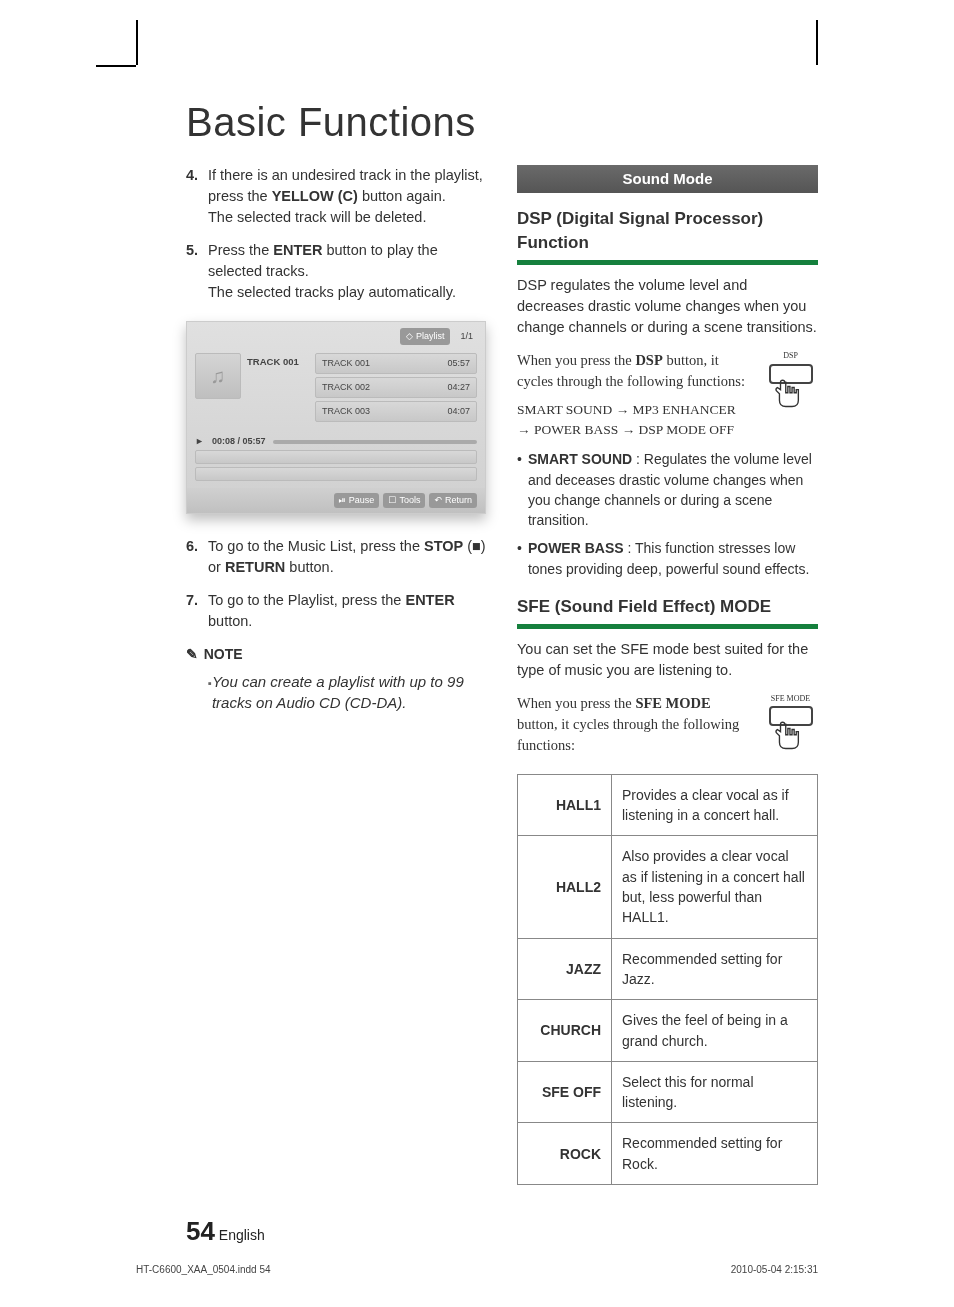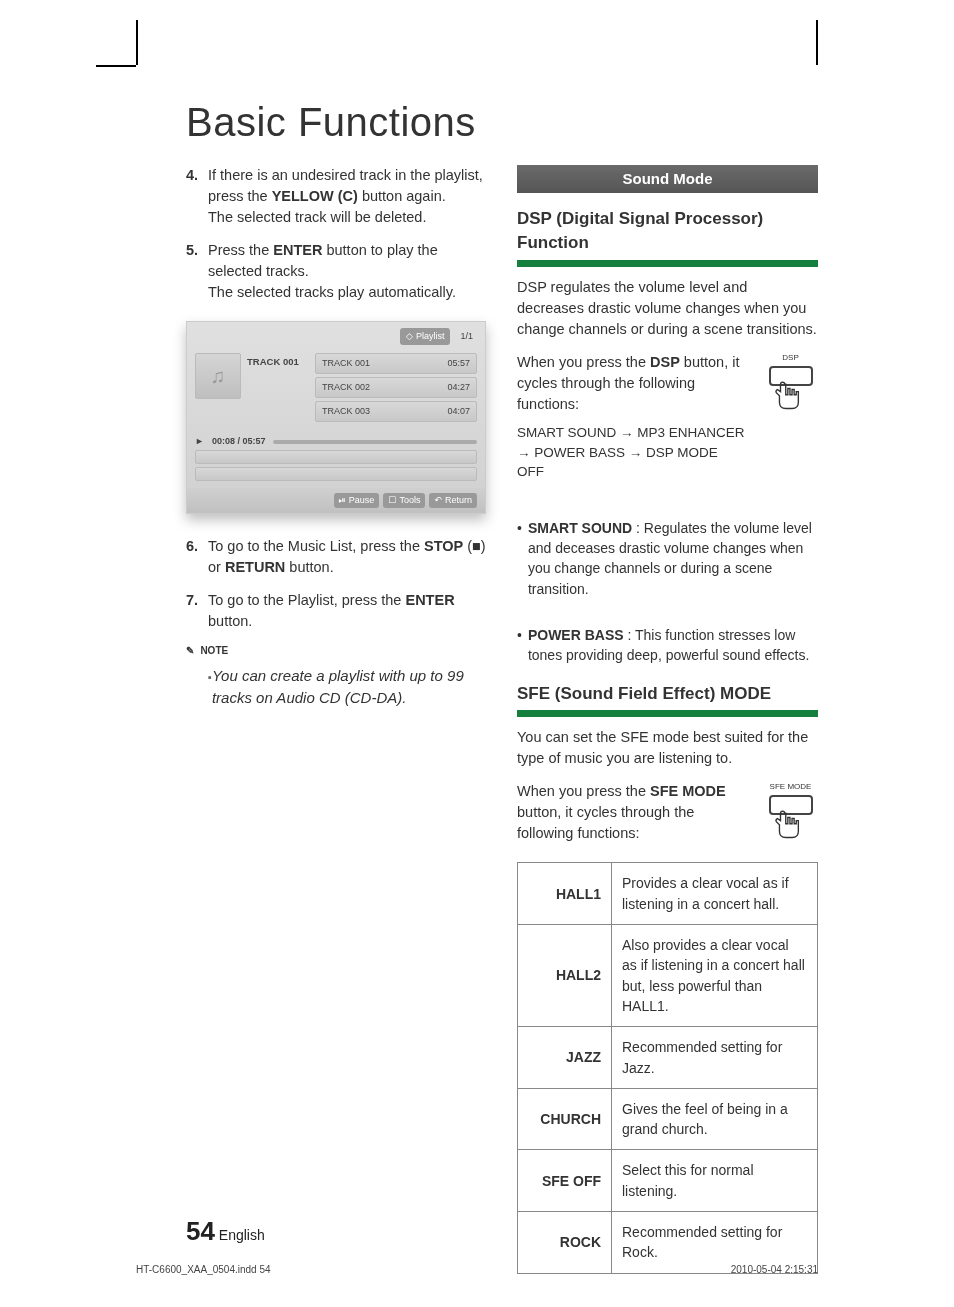--- a/index.html
+++ b/index.html
@@ -23,37 +23,37 @@
   .mock-cover { width: 46px; height: 46px; background: linear-gradient(#d5d5d5,#bfbfbf); display: flex; align-items: center; justify-content: center; font-size: 20px; color: #999; border-radius: 2px; border: 1px solid #bbb; }
   .mock-cur { width: 62px; font-weight: bold; padding-top: 2px; font-size: 9.5px; }
   .mock-list { flex: 1; }
   .mock-row { background: linear-gradient(#d8d8d8,#c8c8c8); border: 1px solid #bbb; border-radius: 2px; padding: 3px 6px; margin-bottom: 3px; display: flex; justify-content: space-between; font-size: 9px; }
   .mock-prog { padding: 6px 8px 2px; display: flex; align-items: center; gap: 8px; font-size: 9px; font-weight: bold; }
   .mock-progbar { flex: 1; height: 4px; background: #aaa; border-radius: 2px; }
   .mock-blankrows { padding: 0 8px 4px; }
   .mock-blank { height: 14px; background: linear-gradient(#d8d8d8,#c8c8c8); border: 1px solid #bbb; border-radius: 2px; margin-bottom: 3px; }
   .mock-bot { padding: 5px 8px; display: flex; justify-content: flex-end; gap: 4px; font-size: 9px; background: linear-gradient(#d0d0d0,#c0c0c0); }
   .bot-tag { background: #999; color: #fff; padding: 1px 5px; border-radius: 3px; display: inline-flex; align-items: center; gap: 3px; }
-  .note-hdr { display: flex; align-items: center; gap: 6px; font-weight: bold; margin: 10px 0 6px 0; font-size: 10px; }
+  .note-hdr { display: flex; align-items: center; gap: 6px; font-weight: bold; margin: 10px 0 6px 0; font-size: 14px; }
   .pencil-icon::before { content: "✎"; }
   .note-item { display: flex; gap: 0; padding-left: 22px; font-size: 15px; font-style: italic; }
   .note-bullet::before { content: "▪"; color: #666; font-size: 11px; }
   .banner { background: linear-gradient(#6a6a6a,#555); color: #fff; text-align: center; padding: 3px 0; font-weight: bold; font-size: 15px; margin-bottom: 14px; }
-  .h3 { font-size: 17px; font-weight: 600; border-bottom: 7px solid #15803d; padding-bottom: 4px; margin-bottom: 10px; }
+  .h3 { font-size: 17px; font-weight: 600; border-bottom: 5px solid #15803d; padding-bottom: 4px; margin-bottom: 10px; }
   .para { margin-bottom: 12px; }
-  .dsp-row { display: flex; gap: 18px; align-items: flex-start; }
+  .dsp-row { display: flex; gap: 18px; align-items: flex-start; font-family: Liberation Serif, serif; }
   .dsp-txt { flex: 1; }
   .btn-illus { width: 55px; text-align: center; font-size: 8px; }
   .btn-illus-rect { width: 44px; height: 20px; border: 2px solid #444; border-radius: 4px; margin: 2px auto 0; position: relative; }
   .btn-hand { position: relative; margin-top: -6px; }
   .btn-hand svg { width: 42px; height: 38px; }
   .chain { font-size: 13.5px; margin: 8px 0 10px; }
   .arrow::after { content: " → "; }
   .bullets { list-style: none; padding: 0; margin: 0 0 16px 0; }
-  .bullets li { display: flex; gap: 6px; margin-bottom: 8px; font-size: 14px; margin-top: 26px; }
+  .bullets li { display: flex; gap: 6px; margin-bottom: 8px; font-size: 14px; }
   .bullets li::before { content: "•"; flex-shrink: 0; }
   table.sfe { width: 100%; border-collapse: collapse; margin-top: 12px; font-size: 14px; }
   table.sfe td { border: 1px solid #888; padding: 10px 10px; vertical-align: middle; }
   table.sfe td:first-child { text-align: right; font-weight: bold; width: 94px; }
   .footer { position: absolute; bottom: 60px; left: 110px; font-size: 14px; }
   .footer .pg { font-size: 26px; font-weight: 700; }
   .tiny { position: absolute; bottom: 32px; font-size: 10px; color: #444; }
   .tiny.left { left: 60px; }
   .tiny.right { right: 60px; }
 </style>

